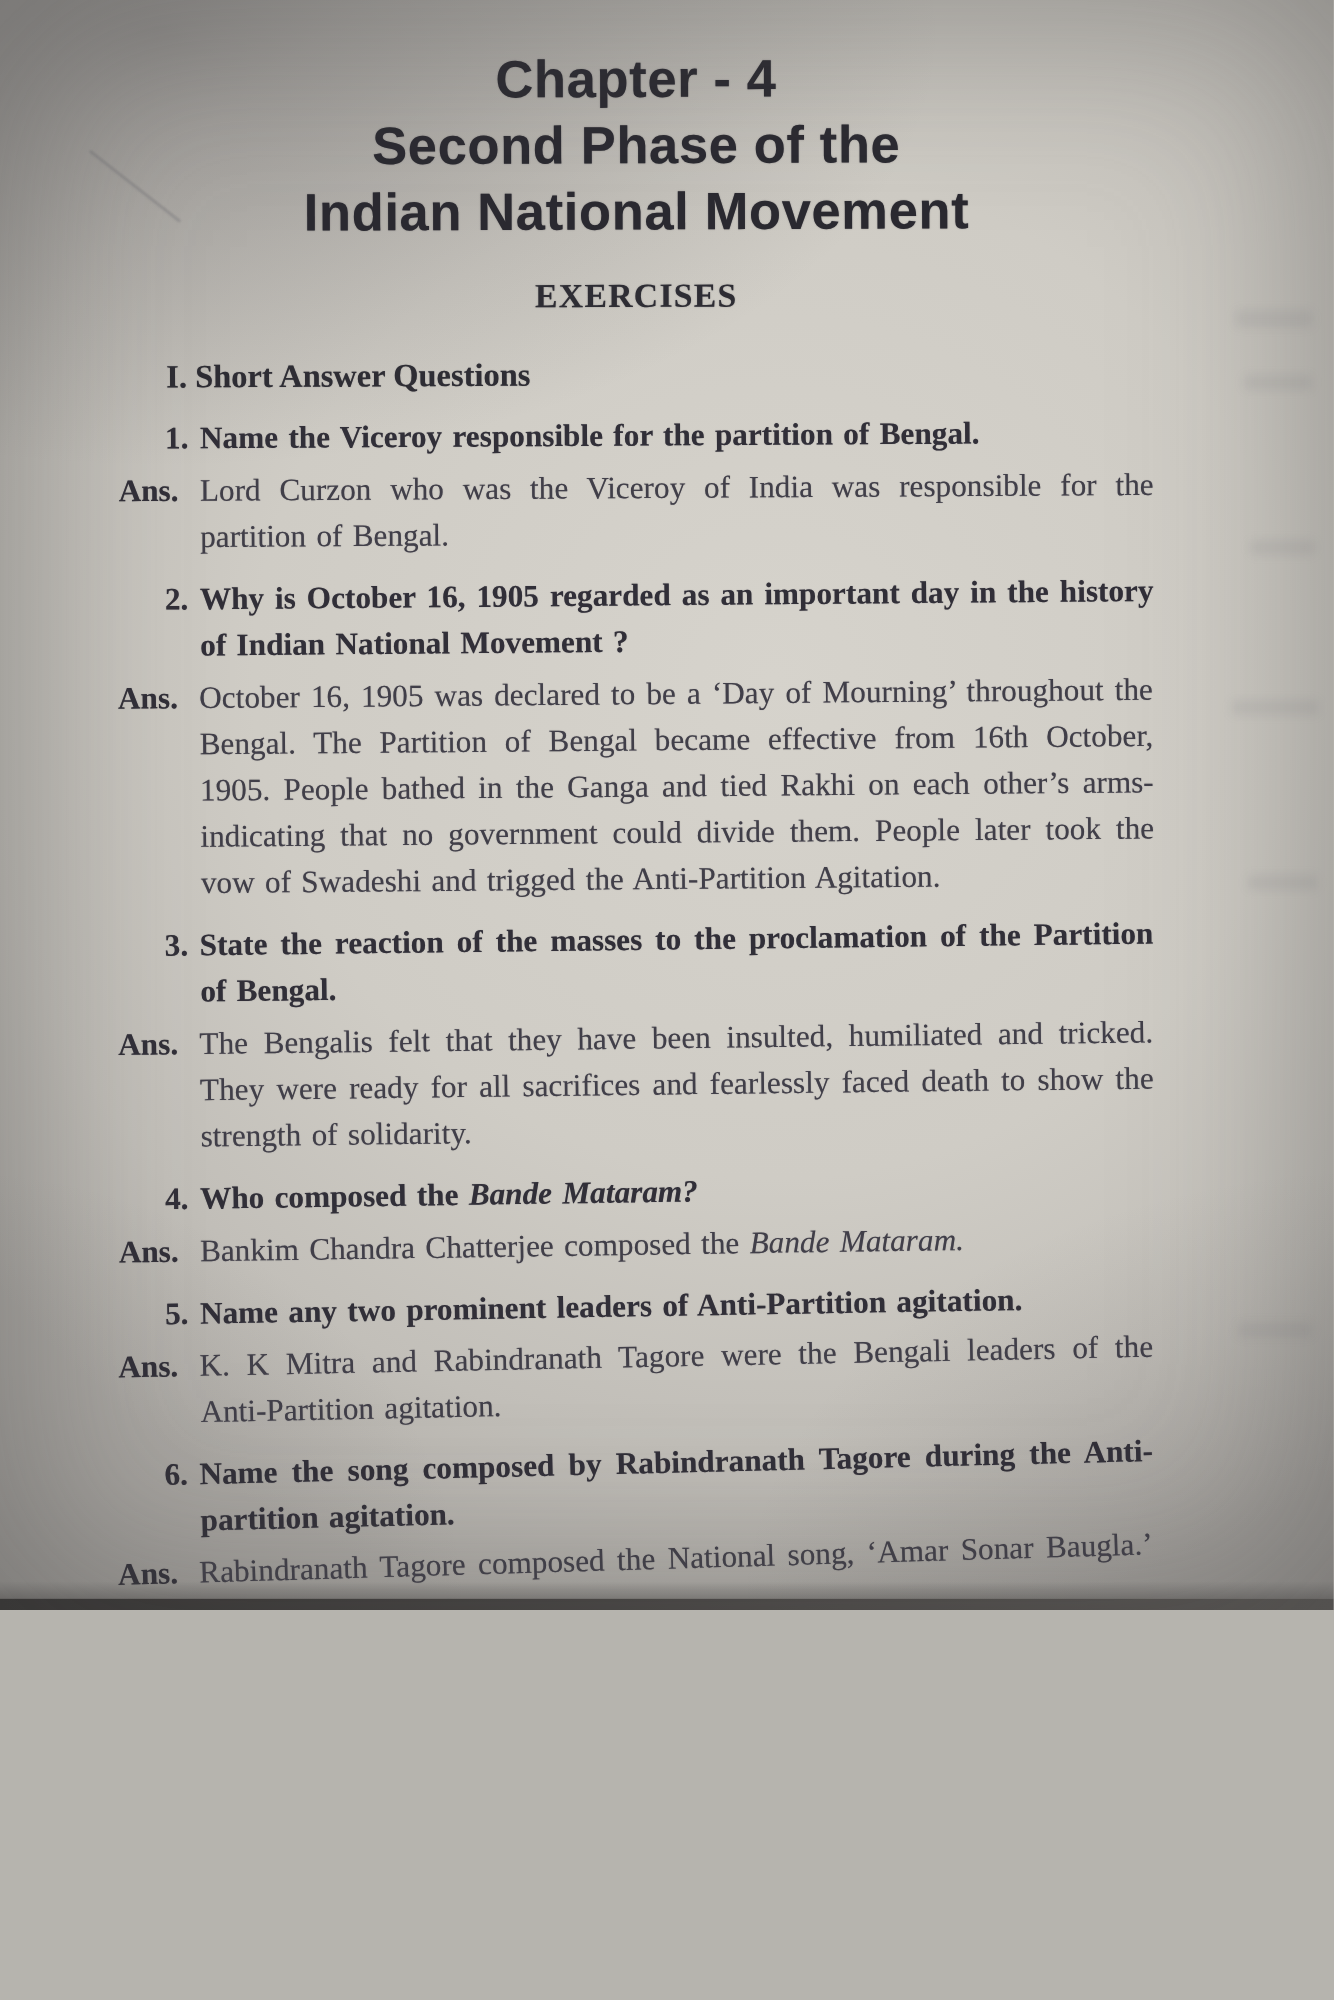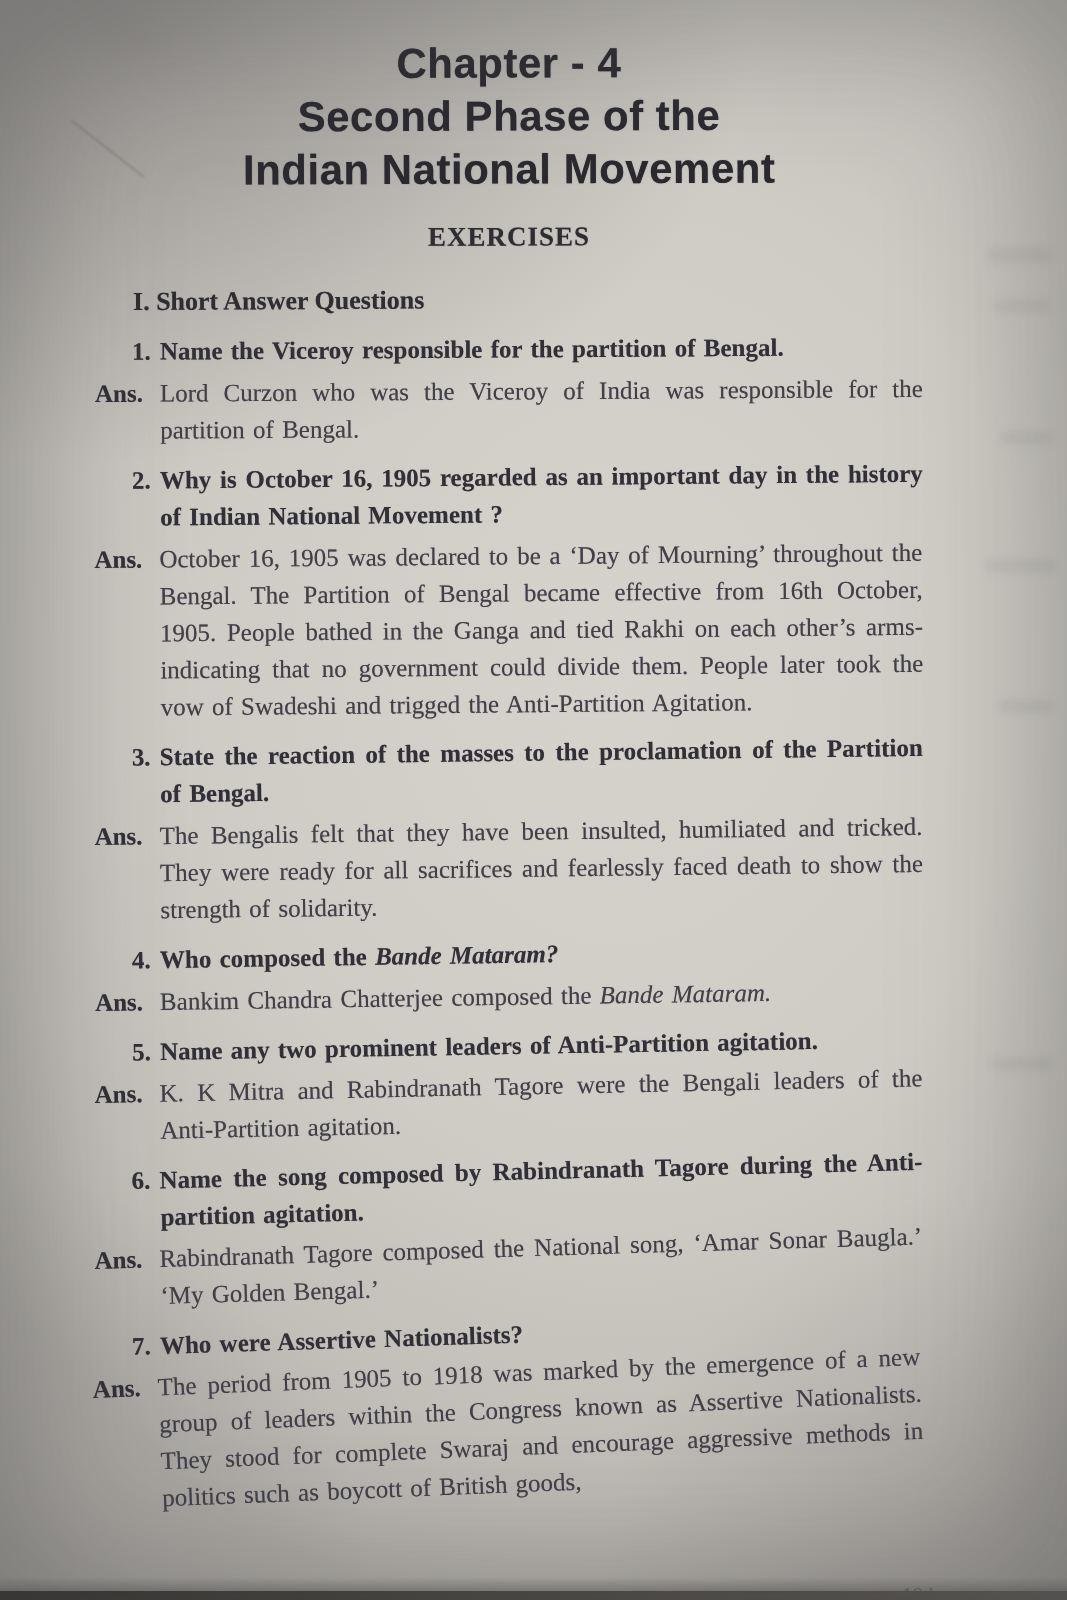--- a/index.html
+++ b/index.html
@@ -2,21 +2,21 @@
 <html><head>
 <meta charset="utf-8">
 <style>
   html,body{margin:0;padding:0;}
   body{
     width:1067px;height:1600px;overflow:hidden;
     font-family:"Liberation Serif", serif;
     background:#b6b4ae;
   }
   .photo{
-    position:relative;width:1067px;height:1600px;overflow:hidden;
+    position:relative;width:1067px;height:1288px;overflow:hidden;
     background:
       radial-gradient(ellipse 130% 60% at 12% 2%, rgba(82,80,82,0.38) 0%, rgba(82,80,82,0) 45%),
       radial-gradient(ellipse 90% 50% at 105% 100%, rgba(95,92,92,0.30) 0%, rgba(95,92,92,0) 55%),
       radial-gradient(ellipse 80% 55% at -5% 100%, rgba(90,88,88,0.28) 0%, rgba(90,88,88,0) 50%),
       radial-gradient(ellipse 75% 60% at 58% 42%, #d6d3cc 0%, #cfccc5 52%, #c2bfb9 80%, #b2afaa 100%);
   }
   .vignette{position:absolute;inset:0;pointer-events:none;
     box-shadow:inset 0 0 140px 30px rgba(70,68,70,0.35);}
   .bottom-edge{position:absolute;left:0;bottom:0;width:100%;height:9px;
     background:linear-gradient(to right,#343231,#4e4b49 60%,#5a5754);}

